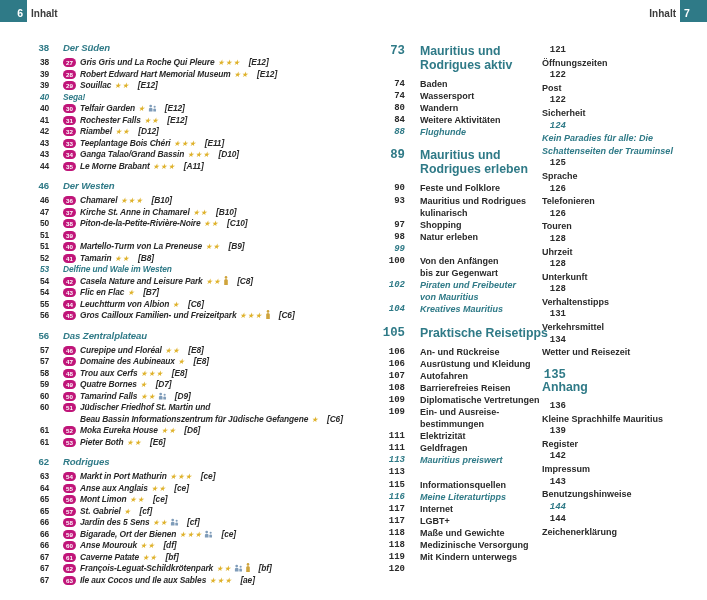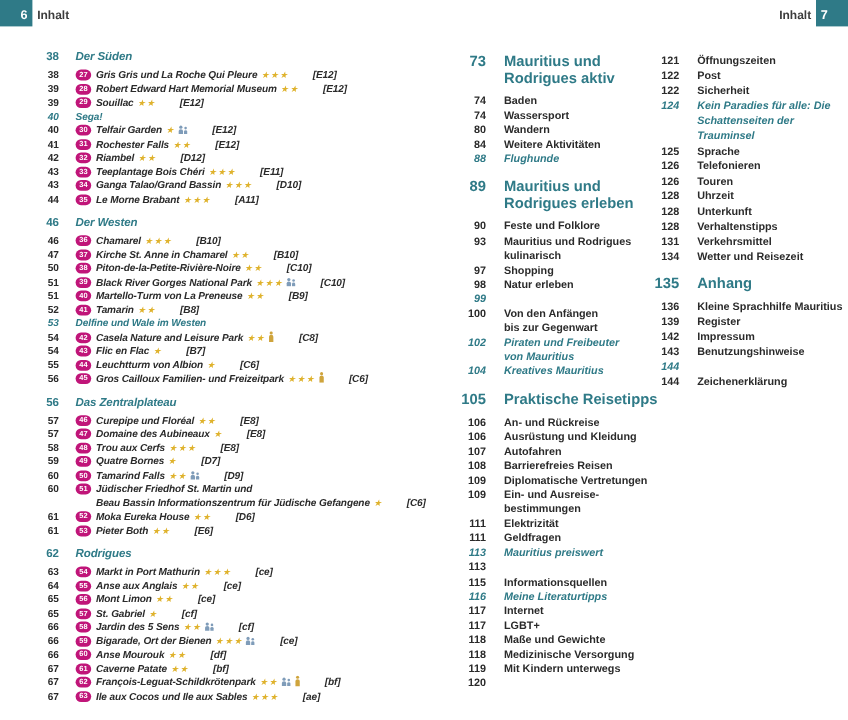--- a/index.html
+++ b/index.html
@@ -26,30 +26,30 @@
   .lrow.section{color:#2f7a87;font-size:9.6px;margin:8px 0 3px;line-height:12px;}
   .lrow.section:first-child{margin-top:0;}
   .lrow.section .ltitle{margin-left:14px;}
   .lrow.feature{color:#2f7a87;font-style:italic;}
   .lrow.feature .ltitle{margin-left:14px;}
   .badge{flex-shrink:0;display:inline-block;width:13px;height:9px;margin:1px 4px 0 14px;
          background:#c01579;border-radius:5px;color:#fff;font-size:6.2px;font-weight:bold;
          text-align:center;line-height:9px;letter-spacing:0;}
   .ltitle{white-space:pre-line;font-style:italic;}
   .stars{color:#dfb22c;font-size:7.5px;letter-spacing:1px;margin-left:3px;font-weight:normal;}
-  .mapref{margin-left:20px;}
+  .mapref{margin-left:8px;}
   .ticon{display:inline-block;vertical-align:-1px;margin-left:2px;}
   
   .mrow{display:flex;align-items:flex-start;font-size:9px;font-weight:bold;line-height:12.1px;}
-  .mrow .mnum{width:24px;text-align:right;flex-shrink:0;margin-right:15px;}
+  .mrow .mnum{width:24px;text-align:right;flex-shrink:0;margin-right:15px;font-family:Liberation Mono, monospace;}
   .mrow .mtitle{white-space:pre-line;}
   .mrow.feature{color:#2f7a87;font-style:italic;}
   .mrow.heading{color:#2f7a87;font-size:12.3px;line-height:14px;margin:10px 0 6px;}
   .mrow.heading:first-child{margin-top:0;}
-  .col-right .mrow{line-height:12.6px;}
+  .col-right .mrow{line-height:12.6px;flex-direction:column;}
 </style>
 </head>
 <body>
 
 <div class="page">
   <div class="pbox left">
     <span>6</span>
   </div>
   <span class="hlabel left">Inhalt</span>
   <span class="hlabel right">Inhalt</span>
@@ -131,26 +131,20 @@
         <span class="ltitle"><span>Kirche St. Anne in Chamarel</span><span class="stars">★★</span><span class="mapref">[B10]</span></span>
       </div>
       <div class="lrow">
         <span class="lnum">50</span>
         <span class="badge">38</span>
         <span class="ltitle"><span>Piton-de-la-Petite-Rivière-Noire</span><span class="stars">★★</span><span class="mapref">[C10]</span></span>
       </div>
       <div class="lrow">
         <span class="lnum">51</span>
         <span class="badge">39</span>
-        <span class="ltitle"><span>Black River Gorges National Park</span><span class="stars">★★★</span><svg class="ticon" width="9" height="8" viewBox="0 0 10 8" fill="#7f9cb9">
-            <circle cx="3" cy="1.8" r="1.5"></circle>
-            <path d="M1 8 V5.2 Q1 3.6 3 3.6 Q5 3.6 5 5.2 V8 Z"></path>
-            <circle cx="7.4" cy="2.6" r="1.2"></circle>
-            <path d="M5.9 8 V5.8 Q5.9 4.5 7.4 4.5 Q8.9 4.5 8.9 5.8 V8 Z"></path>
-          </svg><span class="mapref">[C10]</span></span>
       </div>
       <div class="lrow">
         <span class="lnum">51</span>
         <span class="badge">40</span>
         <span class="ltitle"><span>Martello-Turm von La Preneuse</span><span class="stars">★★</span><span class="mapref">[B9]</span></span>
       </div>
       <div class="lrow">
         <span class="lnum">52</span>
         <span class="badge">41</span>
         <span class="ltitle"><span>Tamarin</span><span class="stars">★★</span><span class="mapref">[B8]</span></span>

